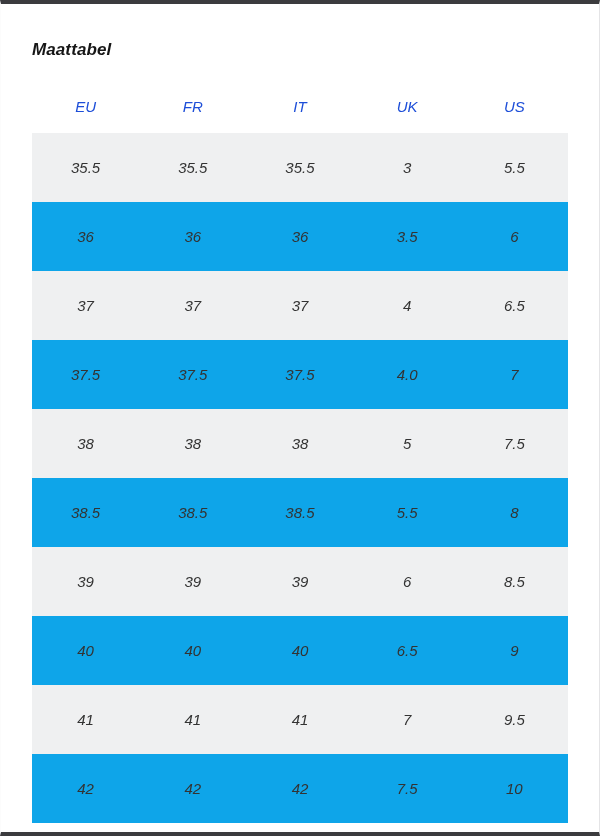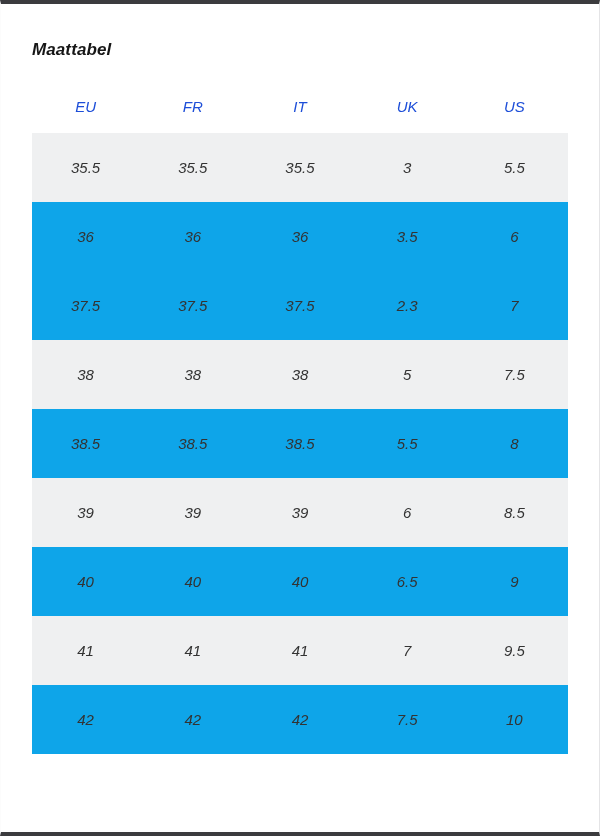--- a/index.html
+++ b/index.html
@@ -106,26 +106,33 @@
         </tr>
 
         <tr class="plain">
           <td>36</td>
           <td>36</td>
           <td>36</td>
           <td>3.5</td>
           <td>6</td>
         </tr>
 
+        <tr class="striped">
+          <td>37</td>
+          <td>37</td>
+          <td>37</td>
+          <td>4</td>
+          <td>6.5</td>
+        </tr>
 
         <tr class="plain">
           <td>37.5</td>
           <td>37.5</td>
           <td>37.5</td>
-          <td>2.3</td>
+          <td>4.0</td>
           <td>7</td>
         </tr>
 
         <tr class="striped">
           <td>38</td>
           <td>38</td>
           <td>38</td>
           <td>5</td>
           <td>7.5</td>
         </tr>

